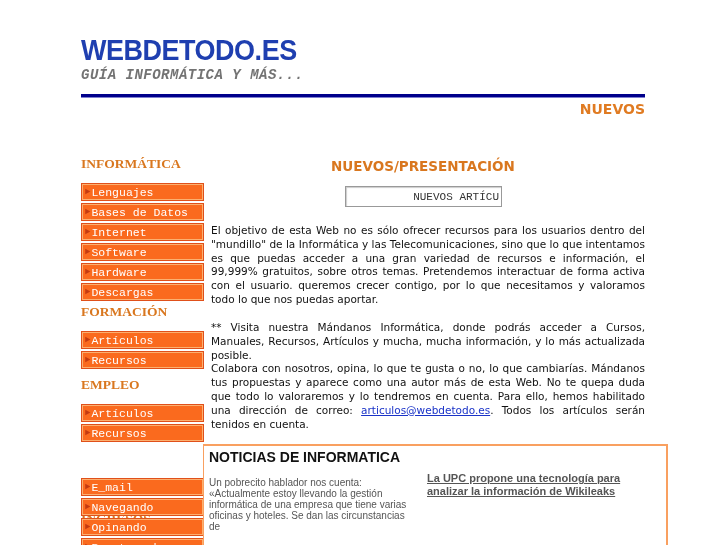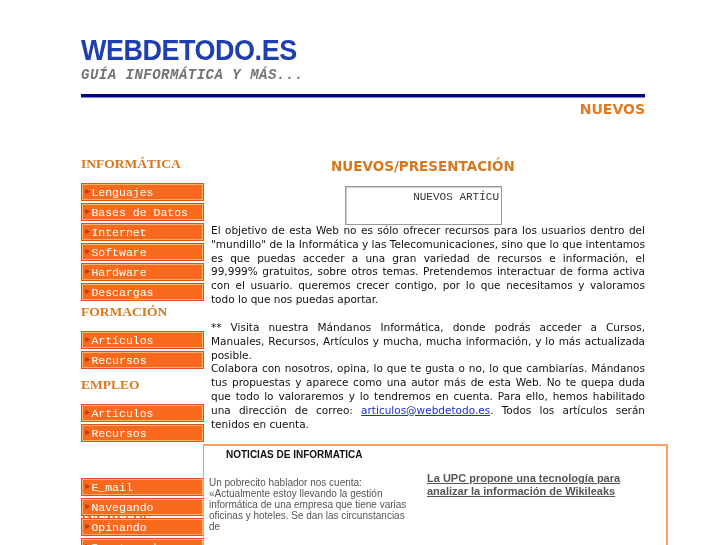--- a/index.html
+++ b/index.html
@@ -6,25 +6,25 @@
   body { width:727px; height:545px; overflow:hidden; position:relative; font-family:"DejaVu Sans", sans-serif; }
   .logo { position:absolute; left:81px; top:34px; font-family:"Liberation Sans", sans-serif; font-weight:bold; font-size:29px; color:#1f3fb0; letter-spacing:-0.5px; transform:scaleX(0.93); transform-origin:left; }
   .tagline { position:absolute; left:81px; top:67px; font-family:"Liberation Mono", monospace; font-weight:bold; font-style:italic; font-size:14px; color:#737373; letter-spacing:0.5px; }
   .rule { position:absolute; left:81px; top:94px; width:564px; height:3px; background:#00008b; box-shadow:0 1px 0 #8080d0; }
   .inicio-top { position:absolute; right:82px; top:101px; font-family:"DejaVu Sans", sans-serif; font-weight:bold; font-size:14px; color:#e07b22; }
   .sec-title { position:absolute; left:81px; font-family:Liberation Serif, serif; font-weight:bold; font-size:13.5px; color:#d9771f; }
   .menu { position:absolute; left:81px; width:123px; }
   .menu-item { height:16px; margin-bottom:2px; background:#fa6a1e; border:1px solid #e0501a; box-shadow:inset 0 0 0 1px #fcb070; display:flex; align-items:center; font-family:"Liberation Mono", monospace; font-size:11.5px; color:#ffffff; cursor:pointer; }
   .menu-item .arrow { color:#c43a10; font-size:9px; margin:0 1px 0 3px; }
   .center-title { position:absolute; left:331px; top:158px; font-family:"DejaVu Sans", sans-serif; font-weight:bold; font-size:13.5px; color:#d9771f; }
-  .marquee { position:absolute; left:345px; top:186px; width:157px; height:39px; border:1px solid #999; box-shadow:inset 1px 1px 1px #ccc; font-family:"Liberation Mono", monospace; font-size:11px; color:#333; text-align:right; line-height:21px; padding-right:2px; box-sizing:border-box; overflow:hidden; white-space:nowrap; }
+  .marquee { position:absolute; left:345px; top:186px; width:157px; height:21px; border:1px solid #999; box-shadow:inset 1px 1px 1px #ccc; font-family:"Liberation Mono", monospace; font-size:11px; color:#333; text-align:right; line-height:21px; padding-right:2px; box-sizing:border-box; overflow:hidden; white-space:nowrap; }
   .para { position:absolute; left:211px; width:434px; font-family:"DejaVu Sans", sans-serif; font-size:10.5px; line-height:13.8px; color:#111; text-align:justify; }
   .para a { color:#1a33c8; text-decoration:underline; }
   .news-box { position:absolute; left:203px; top:444px; width:462px; height:110px; border-top:2px solid #f9a060; border-right:2px solid #f9a060; border-left:1px solid #f9a060; }
-  .news-title { position:absolute; left:226px; top:449px; font-family:"Liberation Sans", sans-serif; font-weight:bold; font-size:10px; color:#111; }
+  .news-title { position:absolute; left:209px; top:449px; font-family:"Liberation Sans", sans-serif; font-weight:bold; font-size:14px; color:#111; }
   .news-col { position:absolute; width:205px; font-family:"Liberation Sans", sans-serif; }
   .news-head { font-size:11px; font-weight:bold; color:#555; text-decoration:underline; line-height:12.5px; }
   .news-body { margin-top:5px; font-size:10px; color:#555; line-height:11px; }
 </style>
 </head>
 <body>
 
 <div class="logo">WEBDETODO.ES</div>
 <div class="tagline">GUÍA INFORMÁTICA Y MÁS...</div>
 <div class="rule"></div>

